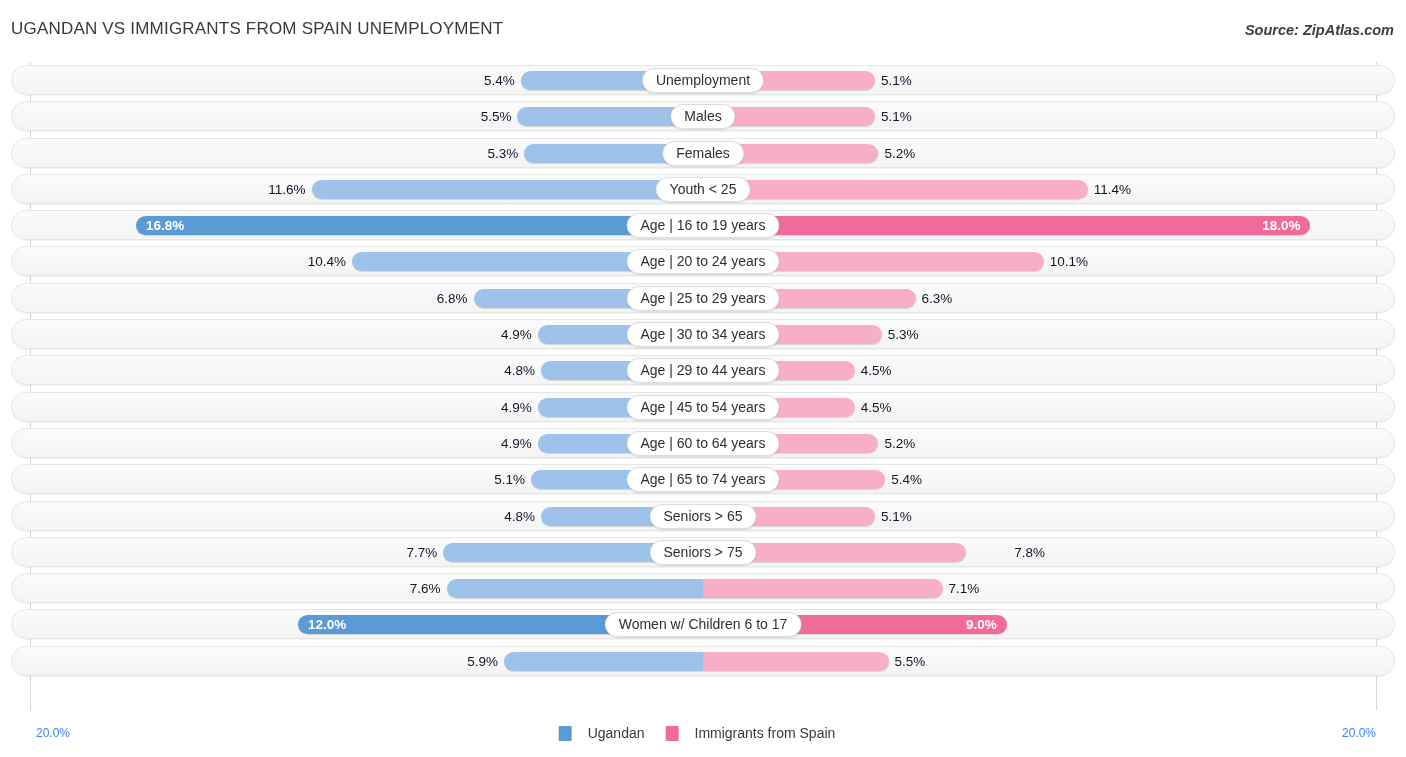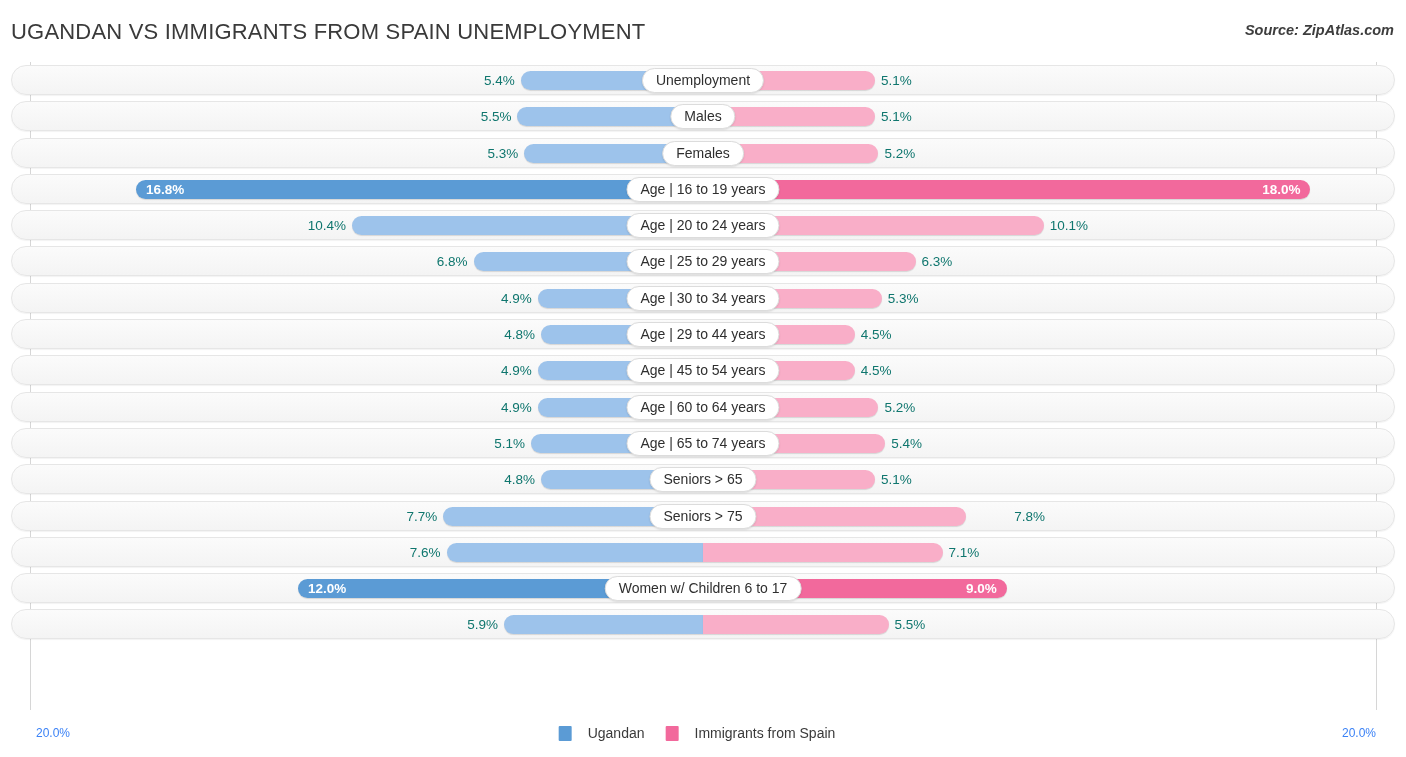--- a/index.html
+++ b/index.html
@@ -8,21 +8,21 @@
     width: 1406px; height: 757px;
     background: #ffffff;
     font-family: "Liberation Sans", sans-serif;
     overflow: hidden;
   }
   #app { position: relative; width: 1406px; height: 757px; }
 
   
   .title {
     position: absolute; left: 11px; top: 19px;
-    font-size: 22px; color: #3a3a3a; letter-spacing: .2px;
+    font-size: 17px; color: #3a3a3a; letter-spacing: .2px;
     white-space: nowrap;
   }
   .source {
     position: absolute; right: 12px; top: 22px;
     font-size: 14.5px; color: #3d3d3d;
     font-style: italic; font-weight: bold;
     white-space: nowrap;
   }
 
   
@@ -62,21 +62,21 @@
   .bar.right { left: 50%;  border-radius: 0 10px 10px 0; }
 
   .bar.left.b-lite  { background: #9dc3eb; }
   .bar.left.b-dark  { background: #5b9bd5; }
   .bar.right.p-lite { background: #f9aec8; }
   .bar.right.p-dark { background: #f2699c; }
 
   
   .val {
     position: absolute; top: 10px;
-    font-size: 13.5px; color: #0f766e;
+    font-size: 13.5px; color: #0f172a;
     white-space: nowrap; line-height: 17px;
   }
   .val.vleft  { right: 50%; text-align: right; padding-right: 6px; }
   .val.vright { left: 50%;  text-align: left;  padding-left: 6px; }
   .val.inside { color: #ffffff; font-weight: bold; }
 
   
   .cat {
     position: absolute; left: 50%; top: 6px;
     transform: translateX(-50%);
@@ -144,20 +144,28 @@
         <div class="row">
           <div class="track"></div>
           <div class="bar left b-lite" style="width: 12.72%;"></div>
           <div class="bar right p-lite" style="width: 12.48%;"></div>
           <div class="val vleft" style="margin-right: 12.72%;">5.3%</div>
           <div class="val vright" style="margin-left: 12.48%;">5.2%</div>
           <div class="cat">Females</div>
         </div>
         <div class="row">
           <div class="track"></div>
+          <div class="bar left b-lite" style="width: 27.84%;"></div>
+          <div class="bar right p-lite" style="width: 27.36%;"></div>
+          <div class="val vleft" style="margin-right: 27.84%;">11.6%</div>
+          <div class="val vright" style="margin-left: 27.36%;">11.4%</div>
+          <div class="cat">Youth &lt; 25</div>
+        </div>
+        <div class="row">
+          <div class="track"></div>
           <div class="bar left b-dark" style="width: 40.32%;"></div>
           <div class="bar right p-dark" style="width: 43.2%;"></div>
           <div class="val vleft inside" style="right: auto; left: calc(9.68% + 10px); padding-right: 0px;">16.8%</div>
           <div class="val vright inside" style="left: auto; right: calc(6.8% + 10px); padding-left: 0px;">18.0%</div>
           <div class="cat">Age | 16 to 19 years</div>
         </div>
         <div class="row">
           <div class="track"></div>
           <div class="bar left b-lite" style="width: 24.96%;"></div>
           <div class="bar right p-lite" style="width: 24.24%;"></div>

